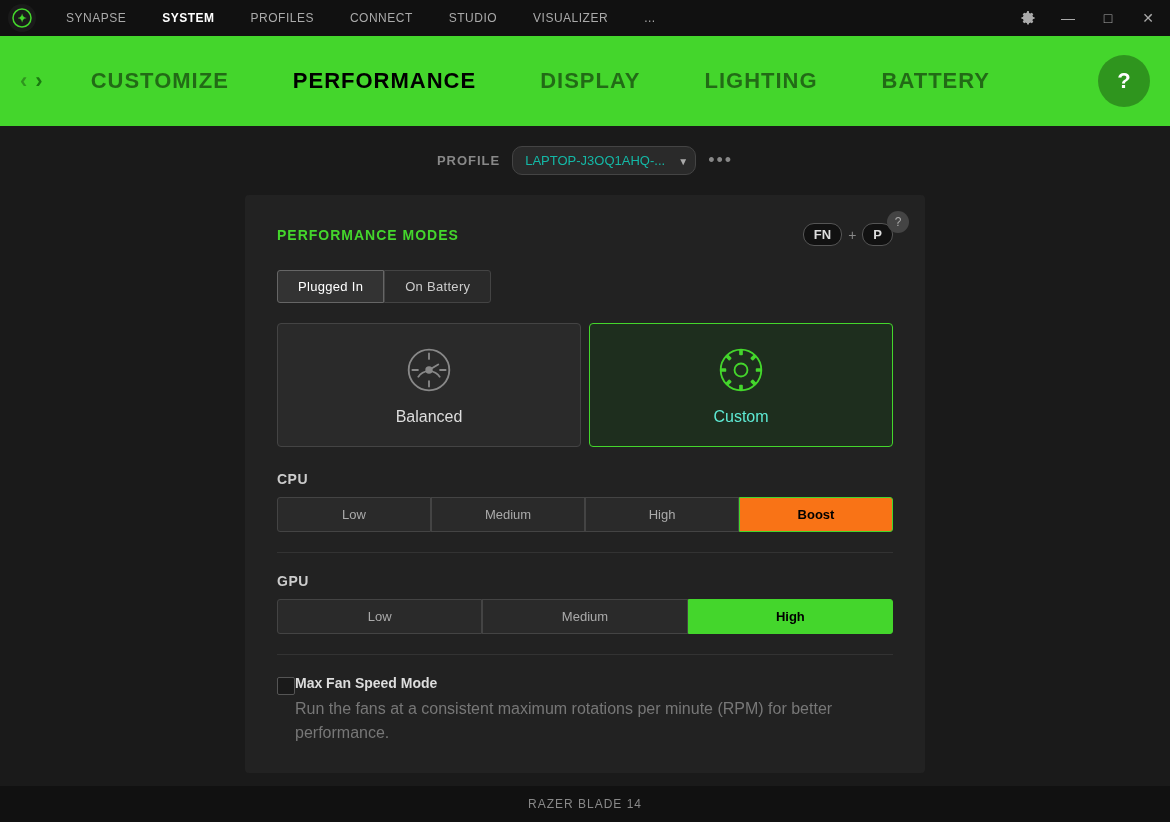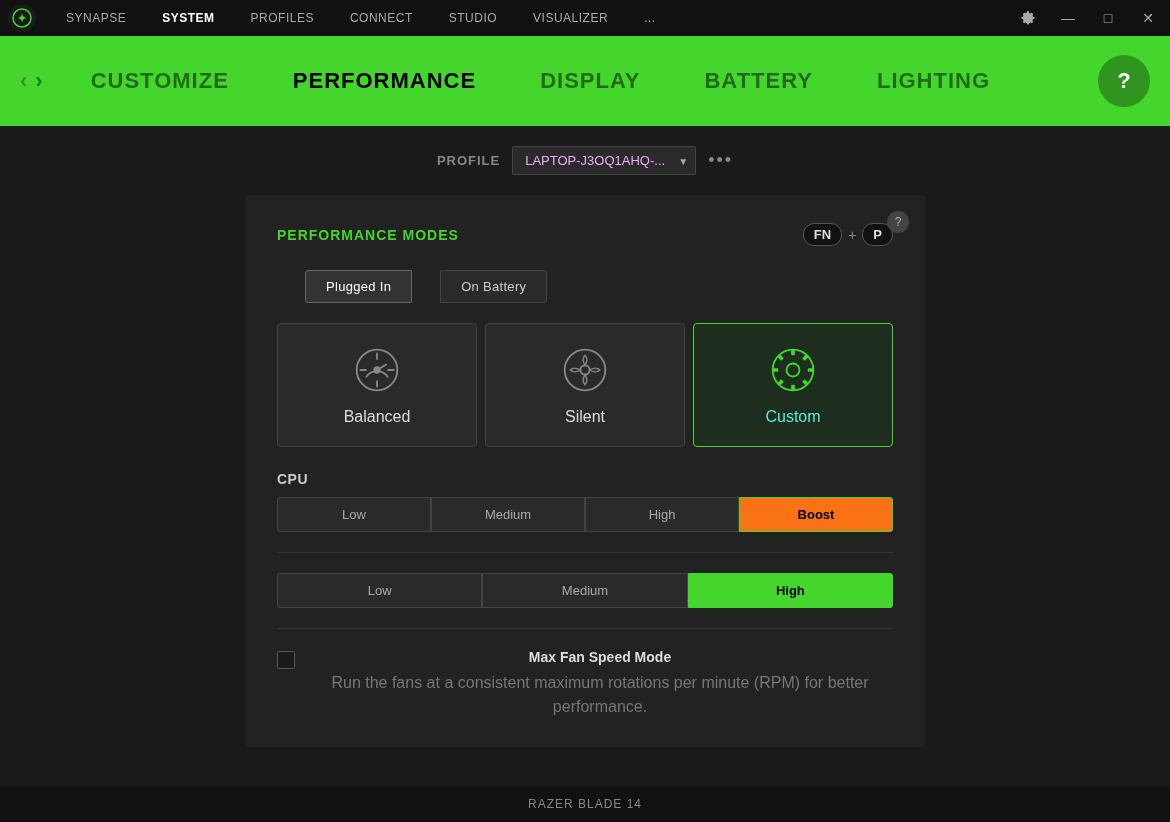--- a/index.html
+++ b/index.html
@@ -153,24 +153,24 @@
     .profile-label {
       font-size: 13px;
       font-weight: 600;
       letter-spacing: 1px;
       color: #888;
       text-transform: uppercase;
     }
     .profile-select {
       background: #2a2a2a;
       border: 1px solid #444;
-      color: #f0abfc;
+      color: #14b8a6;
       padding: 6px 30px 6px 12px;
       font-size: 13px;
-      border-radius: 2px;
+      border-radius: 10px;
       appearance: none;
       cursor: pointer;
       min-width: 180px;
     }
     .profile-select-wrapper {
       position: relative;
     }
     .profile-select-wrapper::after {
       content: '▼';
       position: absolute;
@@ -250,21 +250,20 @@
       margin-bottom: 20px;
     }
     .tab-btn {
       padding: 8px 20px;
       border: 1px solid #444;
       background: #2a2a2a;
       color: #ccc;
       font-size: 13px;
       cursor: pointer;
       letter-spacing: 0.3px;
-      margin-left: 28px;
     }
     .tab-btn:first-child { border-radius: 3px 0 0 3px; }
     .tab-btn:last-child { border-radius: 0 3px 3px 0; }
     .tab-btn.active {
       background: #333;
       color: #fff;
       border-color: #666;
     }
 
     
@@ -343,23 +342,22 @@
     .divider {
       border: none;
       border-top: 1px solid #333;
       margin: 12px 0 20px 0;
     }
 
     
     .fan-row {
       display: flex;
       align-items: flex-start;
-      gap: 12px;
+      gap: 0;
       margin-top: 4px;
-      text-align: center;
     }
     .fan-checkbox {
       width: 18px;
       height: 18px;
       border: 1px solid #555;
       background: #1a1a1a;
       border-radius: 2px;
       flex-shrink: 0;
       margin-top: 2px;
       cursor: pointer;
@@ -441,22 +439,22 @@
 
 <div class="green-nav">
   <div class="green-nav-arrows">
     <span class="green-arrow inactive">‹</span>
     <span class="green-arrow">›</span>
   </div>
   <div class="green-nav-items">
     <div class="green-nav-item">CUSTOMIZE</div>
     <div class="green-nav-item active">PERFORMANCE</div>
     <div class="green-nav-item">DISPLAY</div>
+    <div class="green-nav-item">LIGHTING</div>
     <div class="green-nav-item">BATTERY</div>
-    <div class="green-nav-item">LIGHTING</div>
   </div>
   <div class="green-help">?</div>
 </div>
 
 <div class="main-content">
 
   <div class="profile-bar">
     <span class="profile-label">PROFILE</span>
     <div class="profile-select-wrapper">
       <select class="profile-select">
@@ -497,34 +495,20 @@
             <line x1="8" y1="26" x2="14" y2="26" stroke="#888" stroke-width="2" stroke-linecap="round"></line>
             <line x1="38" y1="26" x2="44" y2="26" stroke="#888" stroke-width="2" stroke-linecap="round"></line>
             <line x1="26" y1="26" x2="36" y2="20" stroke="#888" stroke-width="2" stroke-linecap="round"></line>
 
             <path d="M14 34 A14 14 0 0 1 38 34" stroke="#888" stroke-width="2" fill="none"></path>
           </svg>
         </div>
         <span class="mode-label">Balanced</span>
       </div>
 
-      <div class="mode-card">
-        <div class="mode-icon">
-          <svg class="icon-svg" viewBox="0 0 52 52" fill="none">
-            <circle cx="26" cy="26" r="22" stroke="#888" stroke-width="2"></circle>
-
-            <circle cx="26" cy="26" r="5" stroke="#888" stroke-width="2"></circle>
-            <path d="M26 21 Q30 14 26 10 Q22 14 26 21Z" stroke="#888" stroke-width="1.5" fill="none"></path>
-            <path d="M31 26 Q38 22 42 26 Q38 30 31 26Z" stroke="#888" stroke-width="1.5" fill="none"></path>
-            <path d="M26 31 Q22 38 26 42 Q30 38 26 31Z" stroke="#888" stroke-width="1.5" fill="none"></path>
-            <path d="M21 26 Q14 30 10 26 Q14 22 21 26Z" stroke="#888" stroke-width="1.5" fill="none"></path>
-          </svg>
-        </div>
-        <span class="mode-label">Silent</span>
-      </div>
 
       <div class="mode-card selected">
         <div class="mode-icon">
           <svg class="icon-svg" viewBox="0 0 52 52" fill="none">
             <circle cx="26" cy="26" r="22" stroke="#44d62c" stroke-width="2"></circle>
             <circle cx="26" cy="26" r="7" stroke="#44d62c" stroke-width="2"></circle>
 
             <rect x="24" y="4" width="4" height="6" rx="1" fill="#44d62c" transform="rotate(0 26 26)"></rect>
             <rect x="24" y="4" width="4" height="6" rx="1" fill="#44d62c" transform="rotate(45 26 26)"></rect>
             <rect x="24" y="4" width="4" height="6" rx="1" fill="#44d62c" transform="rotate(90 26 26)"></rect>
@@ -543,20 +527,21 @@
     <div class="section-label">CPU</div>
     <div class="option-row">
       <button class="opt-btn">Low</button>
       <button class="opt-btn">Medium</button>
       <button class="opt-btn">High</button>
       <button class="opt-btn active">Boost</button>
     </div>
 
     <hr class="divider">
 
+    <div class="section-label">GPU</div>
     <div class="option-row">
       <button class="opt-btn">Low</button>
       <button class="opt-btn">Medium</button>
       <button class="opt-btn active-high active">High</button>
     </div>
 
     <hr class="divider">
 
     <div class="fan-row">
       <div class="fan-checkbox"></div>

